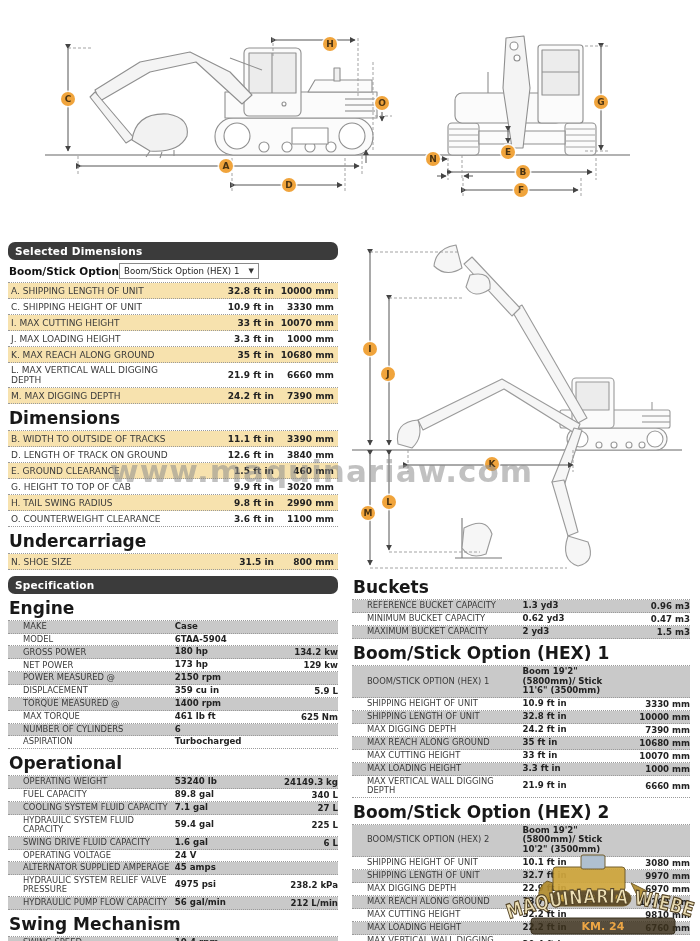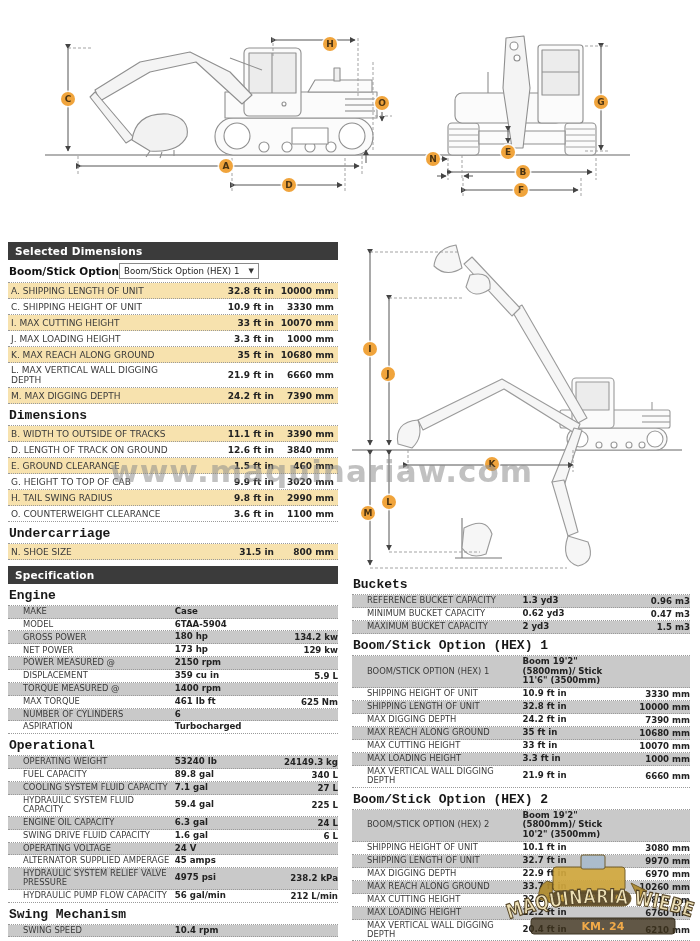--- a/index.html
+++ b/index.html
@@ -15,22 +15,22 @@
   .dim-badge{
     position:absolute;width:14px;height:14px;border-radius:50%;
     background:#F0A43C;color:#4a3312;font-size:9px;font-weight:bold;
     text-align:center;line-height:14px;z-index:4;
     box-shadow:0 0 0 1.5px rgba(255,255,255,.85);
   }
   
   .col-left{position:absolute;left:8px;top:242px;width:330px;}
   .col-right{position:absolute;left:352px;top:572px;width:338px;}
   .h-bar{background:#3b3b3b;color:#fff;font-size:10.5px;font-weight:bold;
-    padding:3px 7px;letter-spacing:.2px;}
-  .sub-title{font-size:13px;font-weight:bold;color:#181818;margin:4px 0 2px 1px;font-family:Liberation Mono, monospace;}
+    padding:3px 7px;letter-spacing:.2px;border-radius:7px;}
+  .sub-title{font-size:17px;font-weight:bold;color:#181818;margin:4px 0 2px 1px;}
   .opt-row{display:flex;align-items:center;padding:3px 0 3px 1px;}
   .opt-label{font-weight:bold;font-size:10.5px;color:#111;}
   .selectbox{width:130px;border:1px solid #8a8a8a;background:#fff;font-size:8.6px;color:#222;
     padding:2px 4px;display:flex;justify-content:space-between;align-items:center;cursor:pointer;}
   .selectbox .caret{font-size:7px;color:#333;margin-left:4px;}
   
   .table{border-top:1px dotted #9a9a9a;}
   .trow{display:flex;align-items:center;border-bottom:1px dotted #9a9a9a;}
   .dim .trow{padding:2px 0;min-height:11px;}
   .dim .trow:nth-child(odd){background:#f7e2ae;}
@@ -386,25 +386,20 @@
         <span class="c0">COOLING SYSTEM FLUID CAPACITY</span>
         <span class="c1">7.1 gal</span>
         <span class="c2">27 L</span>
       </div>
       <div class="trow">
         <span class="c0">HYDRAUILC SYSTEM FLUID CAPACITY</span>
         <span class="c1">59.4 gal</span>
         <span class="c2">225 L</span>
       </div>
       <div class="trow">
-        <span class="c0">ENGINE OIL CAPACITY</span>
-        <span class="c1">6.3 gal</span>
-        <span class="c2">24 L</span>
-      </div>
-      <div class="trow">
         <span class="c0">SWING DRIVE FLUID CAPACITY</span>
         <span class="c1">1.6 gal</span>
         <span class="c2">6 L</span>
       </div>
       <div class="trow">
         <span class="c0">OPERATING VOLTAGE</span>
         <span class="c1">24 V</span>
         <span class="c2"></span>
       </div>
       <div class="trow">

